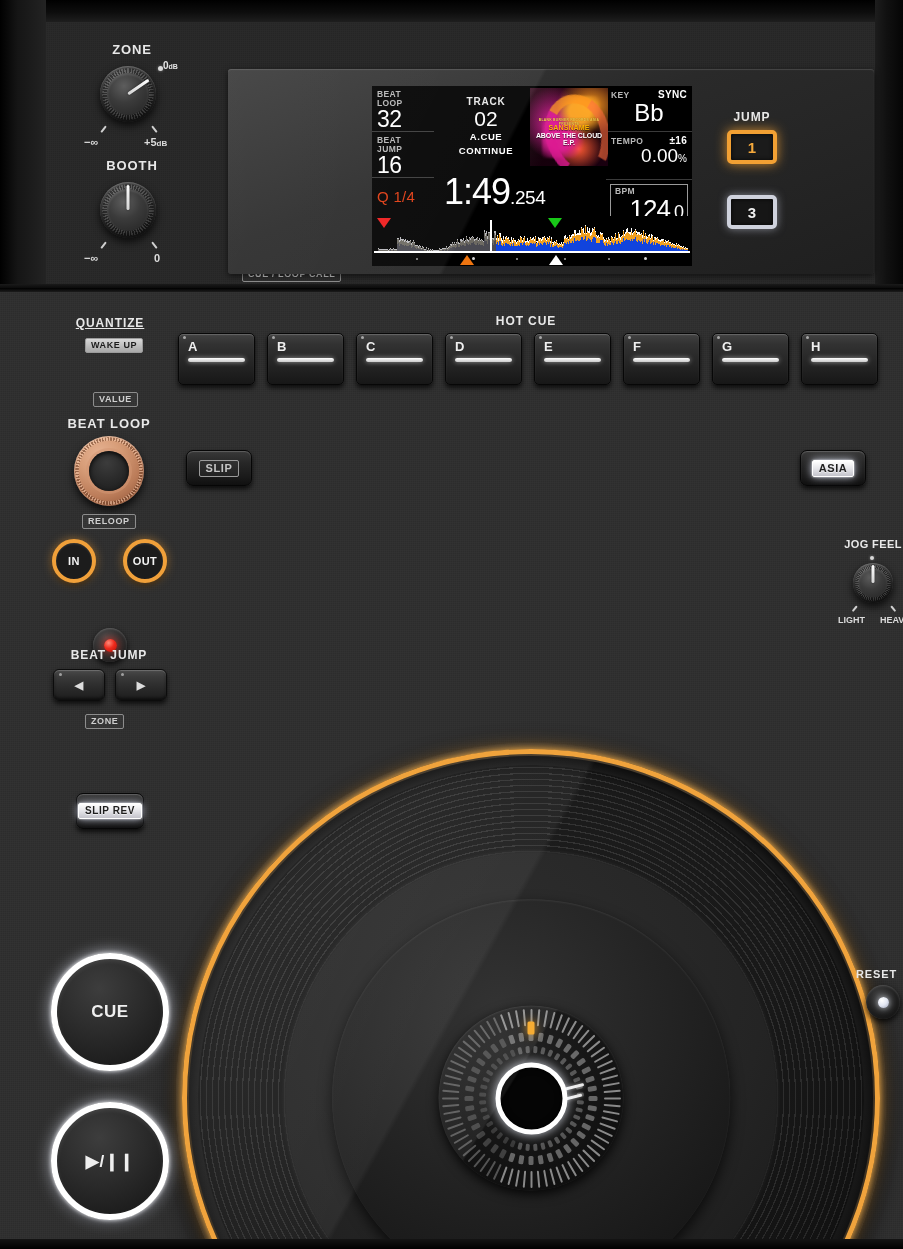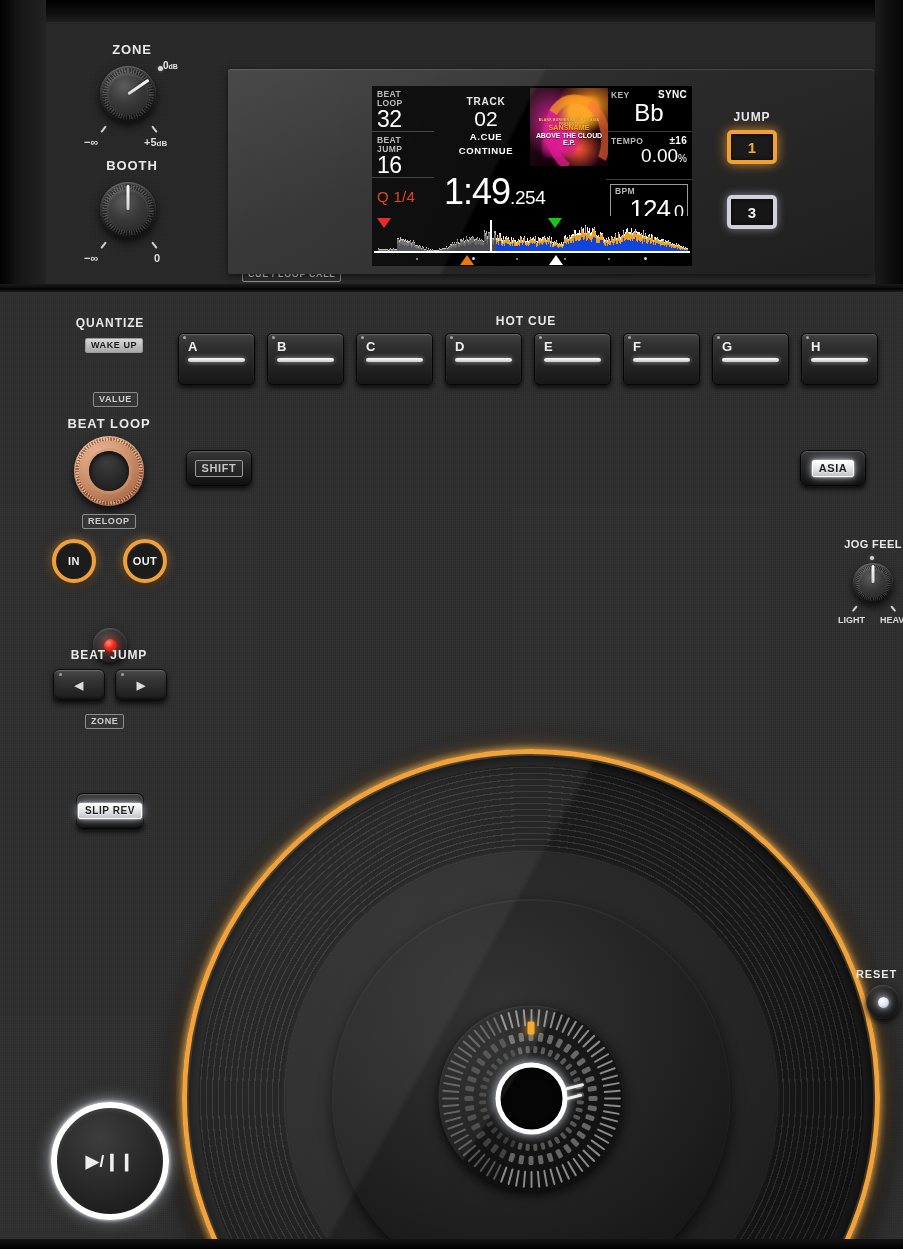--- a/index.html
+++ b/index.html
@@ -1547,21 +1547,21 @@
     <div class="deckbtn idle" style="left:727px;top:195px;">
       <span>3</span>
     </div>
 
     <div id="top-unit-bottomedge"></div>
   </div>
 
   <div id="bottom-unit" class="panel-texture">
     <div id="bottom-unit-topedge"></div>
 
-    <div class="lbl" style="position:absolute;left:60px;top:28px;width:100px;font-size:12px;">QUANTIZE</div>
+    <div class="lbl" style="position:absolute;left:60px;top:28px;width:100px;font-size:12px;text-decoration:underline;">QUANTIZE</div>
     <div style="position:absolute;left:85px;top:46px;">
       <span class="shift-tag" style="border-color:#9b9b9b;background:rgba(255,255,255,.12);color:#1c1c1c;
             background-image:linear-gradient(180deg,#d8d8d8,#a8a8a8);">WAKE UP</span>
     </div>
     <div id="quantize-btn">
       <span class="led"></span>
     </div>
     <div style="position:absolute;left:93px;top:100px;">
       <span class="shift-tag">VALUE</span>
     </div>
@@ -1780,21 +1780,21 @@
           </div>
         <div id="jog-marker"></div>
         <div class="needle" style="left:108px;top:82px;width:38px;transform:rotate(-14deg);"></div>
         <div class="needle" style="left:110px;top:92px;width:34px;transform:rotate(-14deg);"></div>
         <div id="jog-center-ring"></div>
         <div id="jog-center-gloss"></div>
       </div>
     </div>
 
     <div class="illum-btn" style="left:186px;top:162px;width:66px;height:36px;">
-      <span class="illum-cap dim">SHIFT</span>
+      <span class="illum-cap dim">SLIP</span>
     </div>
 
     <div class="illum-btn" style="left:800px;top:162px;width:66px;height:36px;">
       <span class="illum-cap lit">ASIA</span>
     </div>
 
     <div class="ringbtn" style="left:52px;top:251px;">
       <span>IN</span>
     </div>
     <div class="ringbtn" style="left:123px;top:251px;">
@@ -1828,20 +1828,23 @@
       <div class="tick" style="left:52px;top:68px;height:7px;transform:rotate(-40deg);"></div>
       <div style="position:absolute;left:0px;top:77px;color:#dadada;font-size:9px;font-weight:bold;">LIGHT</div>
       <div style="position:absolute;left:42px;top:77px;color:#dadada;font-size:9px;font-weight:bold;">HEAVY</div>
     </div>
 
     <div class="lbl" style="position:absolute;left:856px;top:680px;width:70px;font-size:11px;text-align:left;">RESET</div>
     <div id="reset-btn" style="left:866px;top:697px;">
       <span class="led"></span>
     </div>
 
+    <div class="bigbtn" style="left:51px;top:665px;">
+      <span class="glyph">CUE</span>
+    </div>
 
     <div class="bigbtn" style="left:51px;top:814px;">
       <span class="glyph">▶/❙❙</span>
     </div>
 
     <div id="bottom-unit-bottomedge"></div>
   </div>
 </div>
 
 </body></html>

